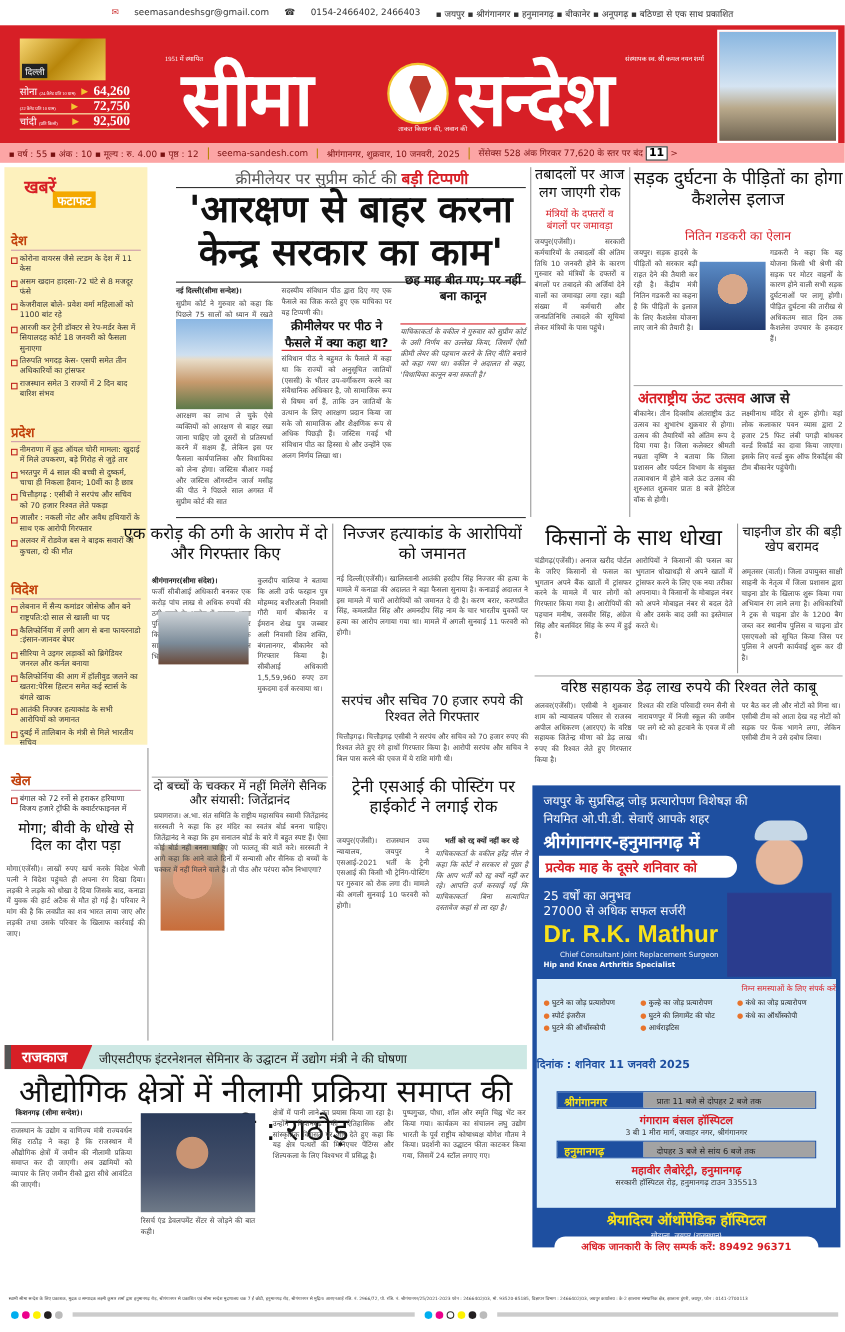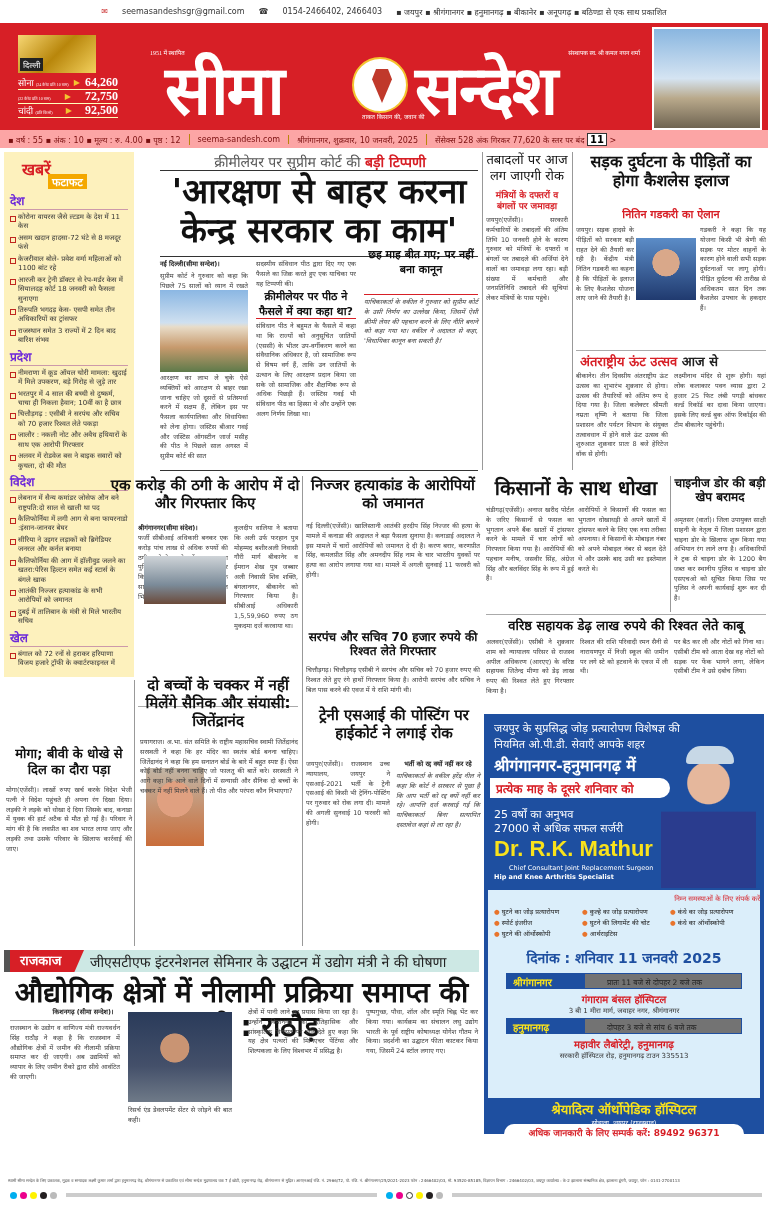--- a/index.html
+++ b/index.html
@@ -23,61 +23,61 @@
 .logo .emb i{position:absolute;left:18px;top:10px;width:20px;height:34px;background:#c0392b;clip-path:polygon(50% 100%,0 30%,20% 0,80% 0,100% 30%)}
 .logo .tag{position:absolute;left:212px;top:82px;font-size:6px}
 .bse{left:652px;top:4px;width:110px;height:103px;border:2px solid #fff;background:linear-gradient(180deg,#89b6e0 0%,#d5e4f2 50%,#b9a98b 70%,#6f6452 100%)}
 .infobar{top:130px;left:0;width:768px;height:18px;background:#fca5a5;font-size:8px;display:flex;align-items:center;color:#7a1010}
 .infobar div{padding:0 8px;border-right:1px solid #b8860b;white-space:nowrap}
 .infobar .pg{background:#fff;border:1px solid #333;padding:0 2px;font-weight:bold;font-size:10px;color:#000}
 .sidebar{left:4px;top:152px;width:130px;height:525px;background:#fdf1bd;padding:4px 6px;font-size:7px}
 .sidebar .brand{height:34px;position:relative}
 .sidebar .brand .a{position:absolute;left:12px;top:2px;font-size:16px;color:#d71f26;font-weight:bold}
 .sidebar .brand .b{position:absolute;left:38px;top:18px;font-size:11px;color:#fff;background:#f4a800;padding:0 4px;font-weight:bold}
-.sidebar h3{color:#6d28d9;font-size:12px;border-bottom:1px solid #c9a;margin:2px 0 3px}
+.sidebar h3{color:#c2410c;font-size:12px;border-bottom:1px solid #c9a;margin:20px 0 3px}
 .sidebar li{list-style:none;padding-left:8px;position:relative;margin-bottom:2px;line-height:1.35;color:#333}
 .sidebar li:before{content:"";position:absolute;left:0;top:3px;width:4px;height:4px;border:1px solid #c0261f}
 .kicker{left:165px;top:152px;width:310px;text-align:center;font-size:14px;color:#555}
 .kicker b{color:#d71f26}
 .lead{left:160px;top:172px;width:318px;font-size:34px;font-weight:bold;text-align:center;line-height:1.15;color:#111}
 .col{font-size:6.5px;line-height:1.5;color:#444;text-align:justify}
 .h-sub{font-weight:bold;text-align:center;color:#111}
 .photo{background:#888}
 .hr{background:#333;height:1px}
 .vr{background:#999;width:1px}
-.sec-h{font-weight:bold;color:#111;text-align:center;line-height:1.2}
+.sec-h{font-weight:normal;color:#111;text-align:center;line-height:1.2}
 .ad{left:484px;top:714px;width:280px;height:420px;background:#1e4fa0;color:#fff}
 .ad .l1{position:absolute;left:10px;top:6px;font-size:11px}
 .ad .l2{position:absolute;left:10px;top:22px;font-size:11px}
 .ad .l3{position:absolute;left:10px;top:40px;font-size:16px;font-weight:bold}
 .ad .pill{position:absolute;left:6px;top:64px;width:180px;height:20px;background:#fff;border-radius:0 10px 10px 0;color:#d71f26;font-size:12px;font-weight:bold;padding:2px 6px}
 .ad .l4{position:absolute;left:10px;top:92px;font-size:11px}
 .ad .l5{position:absolute;left:10px;top:106px;font-size:11px}
 .ad .dr{position:absolute;left:10px;top:122px;font-size:22px;font-weight:bold;color:#f9e21b;font-family:"Liberation Sans",sans-serif}
 .ad .c1{position:absolute;left:25px;top:150px;font-size:6.5px;font-weight:normal}
 .ad .c2{position:absolute;left:10px;top:159px;font-size:6.5px;font-weight:bold}
 .ad .doc{position:absolute;right:8px;top:34px;width:95px;height:140px;background:radial-gradient(circle at 50% 25%,#e5b79c 0 18%,transparent 19%),linear-gradient(180deg,transparent 45%,#2a3c8e 46%)}
 .ad .cap{position:absolute;right:30px;top:32px;width:48px;height:18px;background:#c7d8e6;border-radius:20px 20px 4px 4px}
 .ad .lower{position:absolute;left:4px;top:176px;width:272px;height:208px;background:#dbeefa;color:#1e3c80}
 .ad .lower .hdr{text-align:right;font-size:7px;color:#d71f26;margin-top:4px}
 .ad .grid{display:grid;grid-template-columns:1fr 1fr 1fr;gap:2px 4px;font-size:6.5px;padding:4px 6px;color:#222}
 .ad .grid span:before{content:"● ";color:#e8742c}
-.ad .date{text-align:center;font-size:14px;font-weight:bold;color:#1e4fa0;margin:6px 0}
+.ad .date{text-align:left;font-size:10px;font-weight:bold;color:#1e4fa0;margin:18px 0}
 .ad .loc{display:flex;margin:3px 18px;height:16px;border:1px solid #1e4fa0}
 .ad .loc .n{background:#1e4fa0;color:#f9e21b;font-weight:bold;font-size:10px;padding:1px 6px;width:78px}
-.ad .loc .t{background:#737373;color:#222;font-size:7.5px;padding:3px 22px;flex:1}
+.ad .loc .t{background:#a3a3a3;color:#222;font-size:7.5px;padding:3px 12px;flex:1}
 .ad .hosp{text-align:center;color:#d71f26;font-weight:bold;font-size:10px}
 .ad .addr{text-align:center;color:#333;font-size:7px}
 .ad .foot{position:absolute;left:4px;top:386px;width:272px;height:32px;text-align:center}
 .ad .foot .h{color:#f9e21b;font-size:13px;font-weight:bold}
 .ad .foot .s{font-size:6.5px}
 .ad .cta{position:absolute;left:20px;top:410px;width:240px;height:16px;background:#fff;border-radius:10px 10px 0 0;color:#d71f26;font-size:9px;font-weight:bold;text-align:center;padding-top:2px}
 .rajband{left:4px;top:950px;width:475px;height:22px;background:#cde8e4;display:flex;align-items:center}
 .rajband .tag{background:#d71f26;color:#fff;font-weight:bold;font-size:13px;padding:1px 10px;clip-path:polygon(0 0,100% 0,88% 100%,0 100%);width:80px;height:22px;border-left:6px solid #555}
-.rajband .txt{font-size:14px;color:#222;padding-left:6px}
+.rajband .txt{font-size:11px;color:#222;padding-left:6px}
 .footline{left:0;top:1178px;width:768px;height:8px;font-size:4px;color:#444;padding-left:8px;white-space:nowrap;overflow:hidden}
 .regbar{left:0;top:1190px;width:768px;height:10px;display:flex;align-items:center;gap:3px;padding-left:10px}
 .regbar i{width:7px;height:7px;border-radius:50%;display:inline-block}
 .regbar .g{height:4px;background:#ccc;flex:1;margin:0 6px}
 </style>
 </head>
 <body>
 
 <div class="abs topline">
   <span class="red">✉</span>
@@ -218,42 +218,42 @@
 <div class="abs sec-h" style="left:674px;top:476px;width:92px;font-size:12px">चाइनीज डोर की बड़ी खेप बरामद</div>
 <div class="abs col" style="left:674px;top:516px;width:92px">अमृतसर (वार्ता)। जिला उपायुक्त साक्षी साहनी के नेतृत्व में जिला प्रशासन द्वारा चाइना डोर के खिलाफ शुरू किया गया अभियान रंग लाने लगा है। अधिकारियों ने ट्रक से चाइना डोर के 1200 बैग जब्त कर स्थानीय पुलिस व चाइना डोर एसएचओ को सूचित किया जिस पर पुलिस ने अपनी कार्यवाई शुरू कर दी है।</div>
 
 <div class="abs hr" style="left:486px;top:614px;width:280px;background:#aaa"></div>
 <div class="abs sec-h" style="left:486px;top:618px;width:280px;font-size:13px">वरिष्ठ सहायक डेढ़ लाख रुपये की रिश्वत लेते काबू</div>
 <div class="abs col" style="left:486px;top:638px;width:88px">अलवर(एजेंसी)। एसीबी ने शुक्रवार शाम को न्यायालय परिसर से राजस्व अपील अधिकरण (आरएए) के वरिष्ठ सहायक जितेन्द्र मीणा को डेढ़ लाख रुपए की रिश्वत लेते हुए गिरफ्तार किया है।</div>
 <div class="abs col" style="left:580px;top:638px;width:88px">रिश्वत की राशि परिवादी रमन सैनी से नारायणपुर में निजी स्कूल की जमीन पर लगे स्टे को हटवाने के एवज में ली थी।</div>
 <div class="abs col" style="left:674px;top:638px;width:90px">पर बैठ कर ली और नोटों को गिना था। एसीबी टीम को आता देख वह नोटों को सड़क पर फेंक भागने लगा, लेकिन एसीबी टीम ने उसे दबोच लिया।</div>
 
 <div class="abs hr" style="left:138px;top:706px;width:160px;background:#aaa"></div>
-<div class="abs sec-h" style="left:138px;top:676px;width:160px;font-size:15px">दो बच्चों के चक्कर में नहीं मिलेंगे सैनिक और संयासी: जितेंद्रानंद</div>
+<div class="abs sec-h" style="left:138px;top:708px;width:160px;font-size:11px">दो बच्चों के चक्कर में नहीं मिलेंगे सैनिक और संयासी: जितेंद्रानंद</div>
 <div class="abs photo" style="left:146px;top:768px;width:58px;height:78px;background:radial-gradient(circle at 50% 40%,#e0a080 0 32%,transparent 33%),linear-gradient(180deg,#c2b6a6,#c96d3a)"></div>
 <div class="abs col" style="left:140px;top:738px;width:158px;text-indent:0">
     <span style="display:block;padding-left:0">प्रयागराज। अ.भा. संत समिति के राष्ट्रीय महासचिव स्वामी जितेंद्रानंद सरस्वती ने कहा कि हर मंदिर का स्वतंत्र बोर्ड बनना चाहिए। जितेंद्रानंद ने कहा कि हम सनातन बोर्ड के बारे में बहुत स्पष्ट हैं। ऐसा कोई बोर्ड नहीं बनना चाहिए जो फालतू की बातें करे। सरस्वती ने आगे कहा कि आने वाले दिनों में सन्यासी और सैनिक दो बच्चों के चक्कर में नहीं मिलने वाले हैं। तो पीठ और परंपरा कौन निभाएगा?</span>
   </div>
 
 <div class="abs vr" style="left:302px;top:706px;height:240px"></div>
 <div class="abs sec-h" style="left:306px;top:706px;width:176px;font-size:15px">ट्रेनी एसआई की पोस्टिंग पर हाईकोर्ट ने लगाई रोक</div>
 <div class="abs col" style="left:306px;top:760px;width:84px">जयपुर(एजेंसी)। राजस्थान उच्च न्यायालय, जयपुर ने एसआई-2021 भर्ती के ट्रेनी एसआई की किसी भी ट्रेनिंग-पोस्टिंग पर गुरुवार को रोक लगा दी। मामले की अगली सुनवाई 10 फरवरी को होगी।</div>
 <div class="abs col" style="left:396px;top:760px;width:84px;font-weight:bold;color:#222;text-align:center">भर्ती को रद्द क्यों नहीं कर रहे</div>
 <div class="abs col" style="left:396px;top:772px;width:84px;font-style:italic">याचिकाकर्ता के वकील हरेंद्र नील ने कहा कि कोर्ट ने सरकार से पूछा है कि आप भर्ती को रद्द क्यों नहीं कर रहे। आपत्ति दर्ज करवाई गई कि याचिकाकर्ता बिना सत्यापित दस्तावेज कहां से ला रहा है।</div>
 
 <div class="abs sec-h" style="left:6px;top:746px;width:126px;font-size:13px">मोगा; बीवी के धोखे से दिल का दौरा पड़ा</div>
 <div class="abs col" style="left:6px;top:786px;width:126px">मोगा(एजेंसी)। लाखों रुपए खर्च करके विदेश भेजी पत्नी ने विदेश पहुंचते ही अपना रंग दिखा दिया। लड़की ने लड़के को धोखा दे दिया जिसके बाद, कनाडा में युवक की हार्ट अटैक से मौत हो गई है। परिवार ने मांग की है कि लवप्रीत का शव भारत लाया जाए और लड़की तथा उसके परिवार के खिलाफ कार्रवाई की जाए।</div>
 <div class="abs vr" style="left:134px;top:680px;height:266px"></div>
 
 <div class="abs rajband">
   <span class="tag">राजकाज</span>
   <span class="txt">जीएसटीएफ इंटरनेशनल सेमिनार के उद्घाटन में उद्योग मंत्री ने की घोषणा</span>
 </div>
 <div class="abs sec-h" style="left:4px;top:976px;width:475px;font-size:28px">औद्योगिक क्षेत्रों में नीलामी प्रक्रिया समाप्त की जाएगी : राठौड़</div>
-<div class="abs col" style="left:28px;top:1008px;width:110px;text-align:center;font-weight:bold;color:#222">किशनगढ़ (सीमा सन्देश)।</div>
+<div class="abs col" style="left:14px;top:1008px;width:110px;text-align:left;font-weight:bold;color:#222">किशनगढ़ (सीमा सन्देश)।</div>
 <div class="abs hr" style="left:10px;top:1020px;width:110px;background:#aaa"></div>
 <div class="abs col" style="left:10px;top:1024px;width:110px">राजस्थान के उद्योग व वाणिज्य मंत्री राज्यवर्धन सिंह राठौड़ ने कहा है कि राजस्थान में औद्योगिक क्षेत्रों में जमीन की नीलामी प्रक्रिया समाप्त कर दी जाएगी। अब उद्यमियों को व्यापार के लिए जमीन रीको द्वारा सीधे आवंटित की जाएगी।</div>
 <div class="abs photo" style="left:128px;top:1012px;width:104px;height:90px;background:radial-gradient(circle at 45% 40%,#c99473 0 18%,transparent 19%),linear-gradient(180deg,#2a3b5a 0%,#44506a 60%,#6f7a88 100%)"></div>
 <div class="abs col" style="left:128px;top:1106px;width:104px">रिसर्च एंड डेवलपमेंट सेंटर से जोड़ने की बात कही।</div>
 <div class="abs col" style="left:248px;top:1008px;width:110px">क्षेत्रों में पानी लाने का प्रयास किया जा रहा है। उन्होंने किशनगढ़ की ऐतिहासिक और सांस्कृतिक विरासत पर जोर देते हुए कहा कि यह क्षेत्र पत्थरों की मिनिएचर पेंटिंग्स और शिल्पकला के लिए विश्वभर में प्रसिद्ध है।</div>
 <div class="abs col" style="left:366px;top:1008px;width:112px">पुष्पगुच्छ, पौधा, शॉल और स्मृति चिह्न भेंट कर किया गया। कार्यक्रम का संचालन लघु उद्योग भारती के पूर्व राष्ट्रीय कोषाध्यक्ष योगेश गौतम ने किया। प्रदर्शनी का उद्घाटन फीता काटकर किया गया, जिसमें 24 स्टॉल लगाए गए।</div>
 
 <div class="abs ad">
   <div class="l1">जयपुर के सुप्रसिद्ध जोड़ प्रत्यारोपण विशेषज्ञ की</div>
   <div class="l2">नियमित ओ.पी.डी. सेवाएँ आपके शहर</div>

